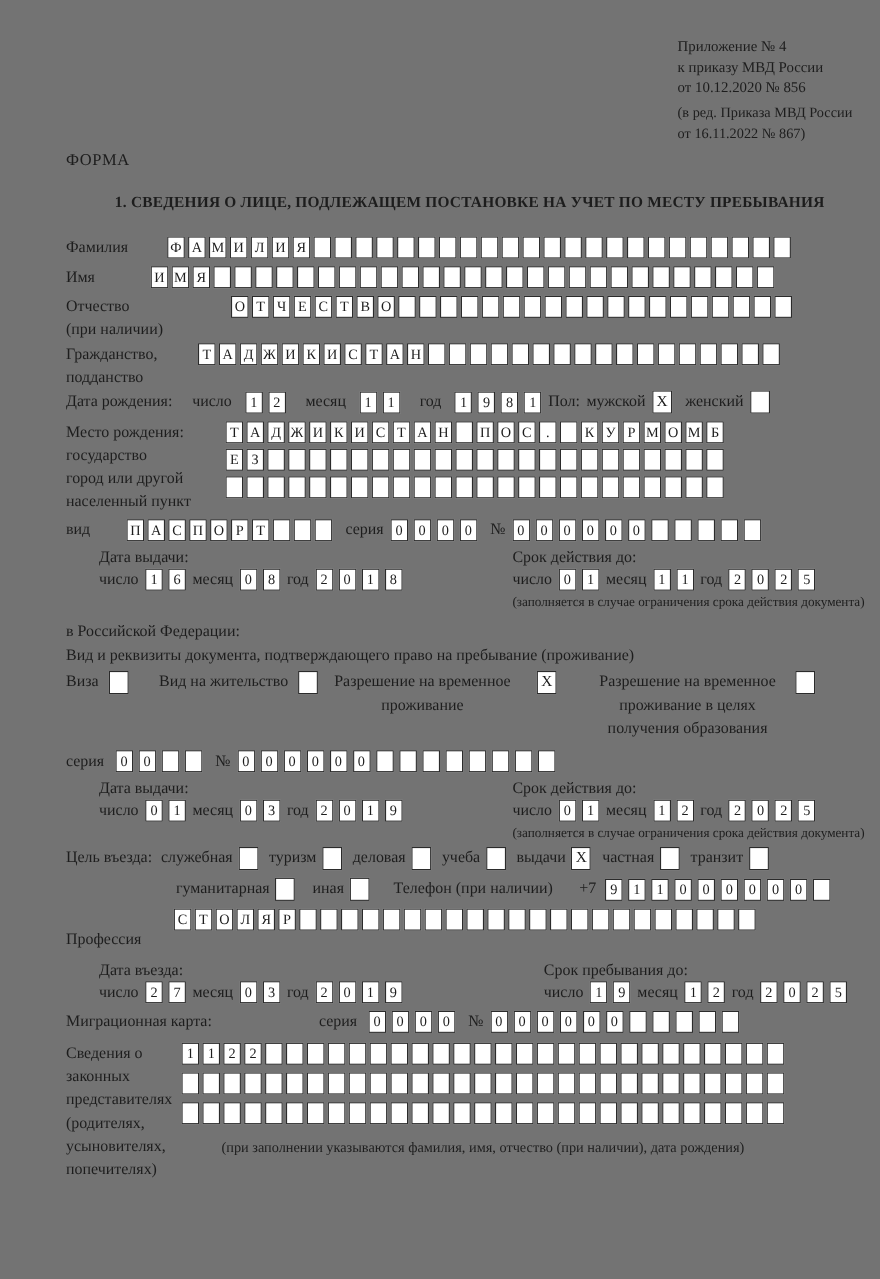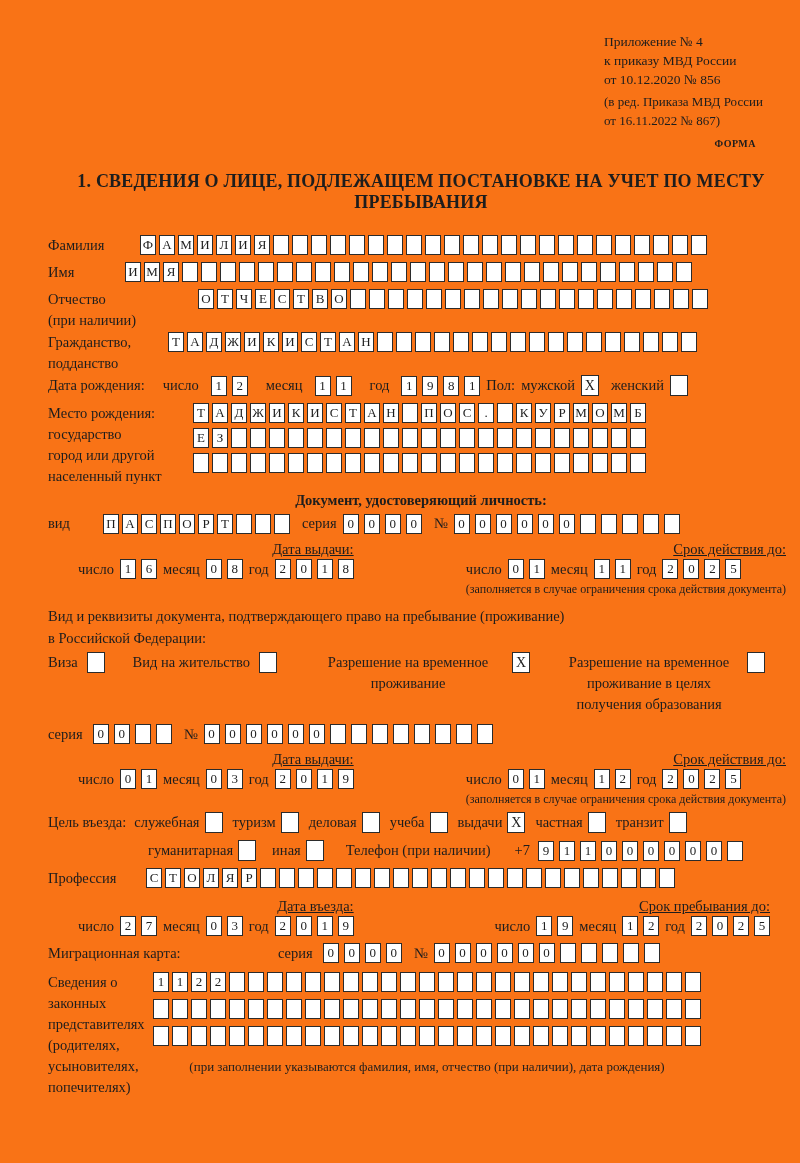--- a/index.html
+++ b/index.html
@@ -1,57 +1,57 @@
 <!DOCTYPE html>
 <html><head>
 <meta charset="utf-8">
 <style>
   * { margin:0; padding:0; box-sizing:border-box; }
   html,body { background:#ffffff; }
   .page {
-    width:800px; height:1163px; background:#f97316; color:#1d1d1d;
+    width:800px; height:1163px; background:#737373; color:#1d1d1d;
     font-family:"Liberation Serif", serif; font-size:14.5px;
-    padding:32px 6px 0 48px; position:relative; overflow:hidden;
+    padding:32px 6px 0 60px; position:relative; overflow:hidden;
   }
   
   .cells { display:flex; gap:3px; flex-wrap:nowrap; }
   .cells.d { gap:5px; }
   .cell {
     width:16px; height:20px; border:1.6px solid #2b2b2b; background:#fff;
     display:flex; align-items:center; justify-content:center;
     font-size:13px; flex:0 0 auto;
   }
   .cell.chk { width:18px; height:21px; font-size:14px; }
   
   .frow { display:flex; align-items:flex-start; }
   .flabel { flex:0 0 auto; line-height:21px; white-space:pre-line; }
   .w77 { width:77px; } .w150 { width:150px; } .w120 { width:120px; }
-  .w145 { width:145px; } .w55 { width:55px; } .w98 { width:98px; } .w105 { width:105px; }
+  .w145 { width:145px; } .w55 { width:55px; } .w98 { width:98px;margin-top:18px; } .w105 { width:105px; }
   .mini { margin:0 6px 0 12px; }
   
   .appendix { margin-left:556px; font-size:13.5px; line-height:19px; white-space:pre-line; }
   .revision { margin-left:556px; margin-top:3px; font-size:13px; line-height:19px; white-space:pre-line; }
-  .form-label { text-align:right; padding-right:38px; margin-top:8px; font-weight:bold; font-size:10px; letter-spacing:0.5px; }
+  .form-label { text-align:left; padding-right:38px; margin-top:8px; font-weight:normal; font-size:15px; letter-spacing:0.5px; }
   .title { text-align:center; font-weight:bold; font-size:16px; margin-top:14px; line-height:22px; }
   .title-underline { display:inline-block; width:58px; border-bottom:2px solid #3a3a3a; margin-left:14px; vertical-align:baseline; }
-  .sec1 { font-weight:bold; font-size:18px; margin-top:22px; text-align:center; letter-spacing:0.2px; }
+  .sec1 { font-weight:bold; font-size:14px; margin-top:22px; text-align:center; letter-spacing:0.2px; }
   
   .r-surname { margin-top:22px;gap:15px; }
   .r-name { margin-top:6px; }
   .r-patr { margin-top:6px; }
   .r-cit { margin-top:1px; }
   .r-birth { margin-top:1px; display:flex; align-items:center; gap:6px; }
   .r-bplace { margin-top:7px; }
   .bp-rows { display:flex; flex-direction:column; gap:5px; }
   .doc-head { font-weight:bold; text-align:center; margin-top:5px; font-size:14.5px; }
   .r-kind { margin-top:4px; display:flex; align-items:center; }
   
   .dateblock { display:flex; justify-content:space-between; margin-top:5px; padding-right:8px; }
   .dategrp { display:flex; flex-direction:column; }
-  .dg-head { text-align:right; line-height:20px;text-decoration:underline; }
+  .dg-head { text-align:left; line-height:20px; }
   .dg-row { display:flex; align-items:center; gap:6px; }
   .note { font-size:12px; margin-top:3px; text-align:right; white-space:nowrap; }
   .intro { margin-top:8px; line-height:22px; }
   
   .optrow { display:flex; align-items:flex-start; margin-top:3px; }
   .opt { display:flex; align-items:flex-start; gap:9px; }
   .olabel { white-space:pre-line; line-height:21px; }
   .opt.center .olabel { text-align:center; }
   .r-series2 { margin-top:9px; display:flex; align-items:center; }
   
@@ -330,21 +330,20 @@
           <span class="cell"></span>
           <span class="cell"></span>
           <span class="cell"></span>
           <span class="cell"></span>
           <span class="cell"></span>
           <span class="cell"></span>
         </div>
     </div>
   </div>
 
-  <div class="doc-head">Документ, удостоверяющий личность:</div>
 
   <div class="r-kind">
     <div class="flabel w55">вид</div>
     <div class="cells">
         <span class="cell">П</span>
         <span class="cell">А</span>
         <span class="cell">С</span>
         <span class="cell">П</span>
         <span class="cell">О</span>
         <span class="cell">Р</span>
@@ -418,32 +417,32 @@
             <span class="cell">0</span>
             <span class="cell">2</span>
             <span class="cell">5</span>
           </span>
       </div>
       <div class="note">(заполняется в случае ограничения срока действия документа)</div>
     </div>
   </div>
 
   <div class="intro">
+    <div>в Российской Федерации:</div>
     <div>Вид и реквизиты документа, подтверждающего право на пребывание (проживание)</div>
-    <div>в Российской Федерации:</div>
   </div>
 
   <div class="optrow">
     <div class="opt" style="margin-right:28px">
       <span class="olabel">Виза</span>
       <span class="cells">
           <span class="cell chk"></span>
         </span>
     </div>
-    <div class="opt" style="margin-right:36px">
+    <div class="opt" style="">
       <span class="olabel">Вид на жительство</span>
       <span class="cells">
           <span class="cell chk"></span>
         </span>
     </div>
     <div class="opt center" style="margin-right:30px">
       <span class="olabel" style="width:190px">Разрешение на временное
 проживание</span>
       <span class="cells">
           <span class="cell chk">X</span>

